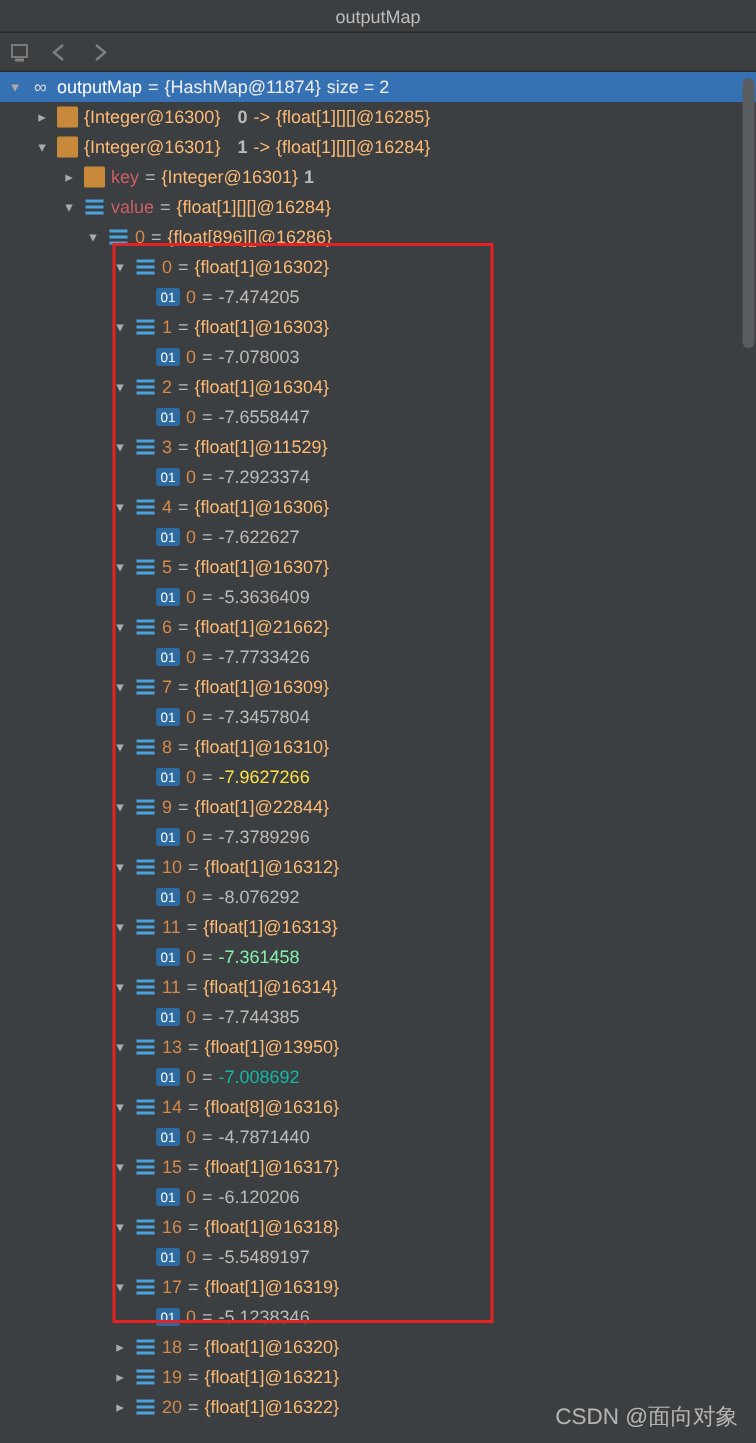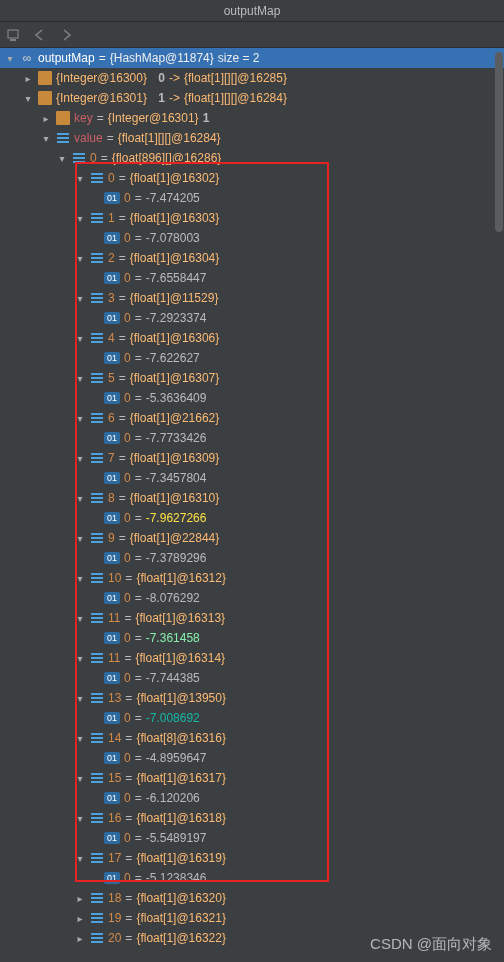--- a/index.html
+++ b/index.html
@@ -450,21 +450,21 @@
           </svg>
         </span>
         <span class="idx">14</span>
         <span class="eq"> = </span>
         <span class="dim">{float[8]@16316}</span>
       </div>
       <div class="row" style="padding-left: 104px;">
         <span class="zero-icon">01</span>
         <span class="idx">0</span>
         <span class="eq"> = </span>
-        <span style="color:#bbbbbb">-4.8959647</span>
+        <span style="color:#bbbbbb">-4.7871440</span>
       </div>
       <div class="row" style="padding-left: 74px;">
         <span class="arrow">▾</span>
         <span class="list-icon">
           <svg viewBox="0 0 14 14">
             <rect x="1" y="2" width="12" height="2" fill="#4aa3df"></rect>
             <rect x="1" y="6" width="12" height="2" fill="#4aa3df"></rect>
             <rect x="1" y="10" width="12" height="2" fill="#4aa3df"></rect>
           </svg>
         </span>

